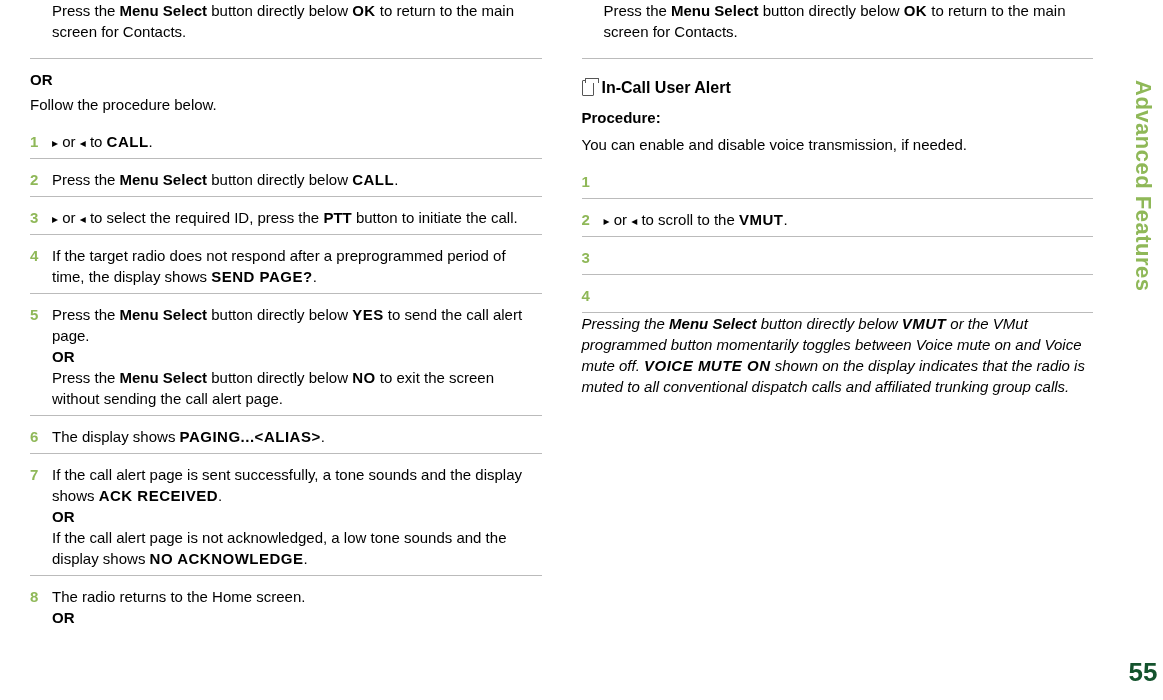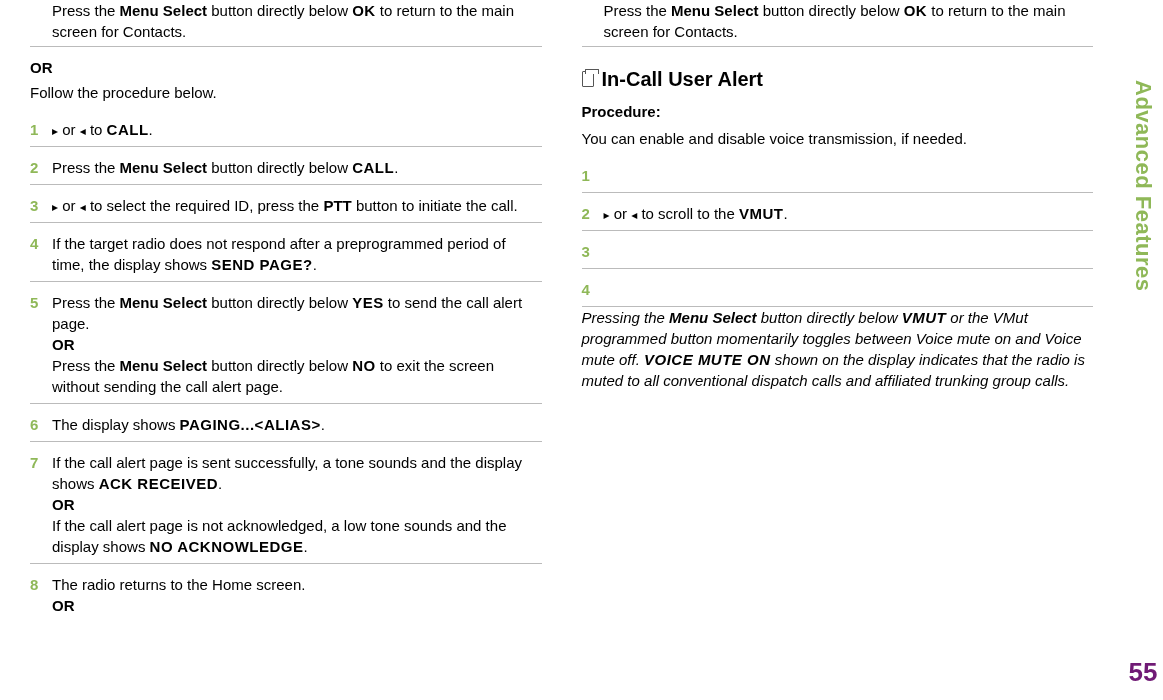--- a/index.html
+++ b/index.html
@@ -37,21 +37,21 @@
   .sidebar-title {
     writing-mode: vertical-rl;
     font-size: 22px;
     font-weight: bold;
     color: #8fb858;
     letter-spacing: 0.5px;
   }
   .page-number {
     font-size: 26px;
     font-weight: bold;
-    color: #701a75;
+    color: #14532d;
   }
   .step {
     display: flex;
     margin-bottom: 6px;
     padding-top: 10px;
   }
   .step-num {
     color: #8fb858;
     font-weight: bold;
     font-size: 15px;
@@ -71,21 +71,21 @@
   .arrow-right::before { content: "▸"; font-size: 12px; }
   .arrow-left::before { content: "◂"; font-size: 12px; }
   .or-block { margin: 10px 0 4px 0; }
   .para { margin-bottom: 6px; }
   .section-head {
     display: flex;
     align-items: center;
     gap: 8px;
     margin: 18px 0 8px 0;
     font-weight: bold;
-    font-size: 20px;
+    font-size: 16px;
   }
   .section-icon {
     width: 12px;
     height: 16px;
     border: 1.5px solid #555;
     border-radius: 1px;
     display: inline-block;
     position: relative;
   }
   .section-icon::before {
@@ -94,21 +94,21 @@
     top: -3px;
     left: 2px;
     width: 12px;
     height: 4px;
     border: 1.5px solid #555;
     border-bottom: none;
     border-radius: 1px 1px 0 0;
     background: #fff;
   }
   .italic { font-style: italic; }
-  .top-para { padding-left: 22px; margin-bottom: 4px; }
+  .top-para { padding-left: 22px; margin-bottom: 16px; }
 </style>
 </head>
 <body>
 
 <div class="page">
 
   <div class="col">
 
     <p class="top-para">
       <span>Press the </span><span class="bold">Menu Select</span><span> button directly below </span><span class="mono">OK</span><span> to return to the main screen for Contacts.</span>

